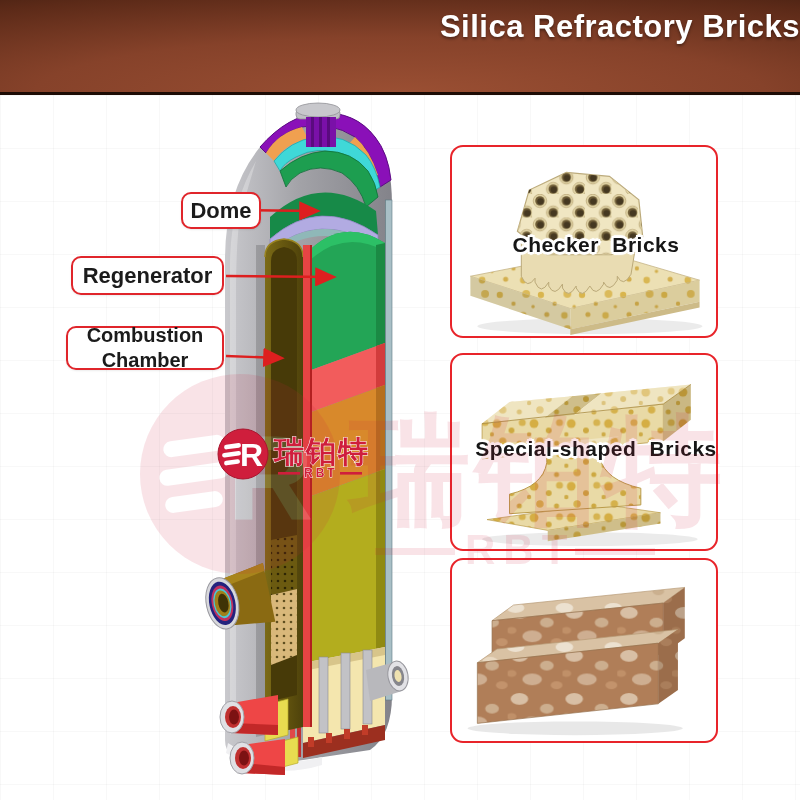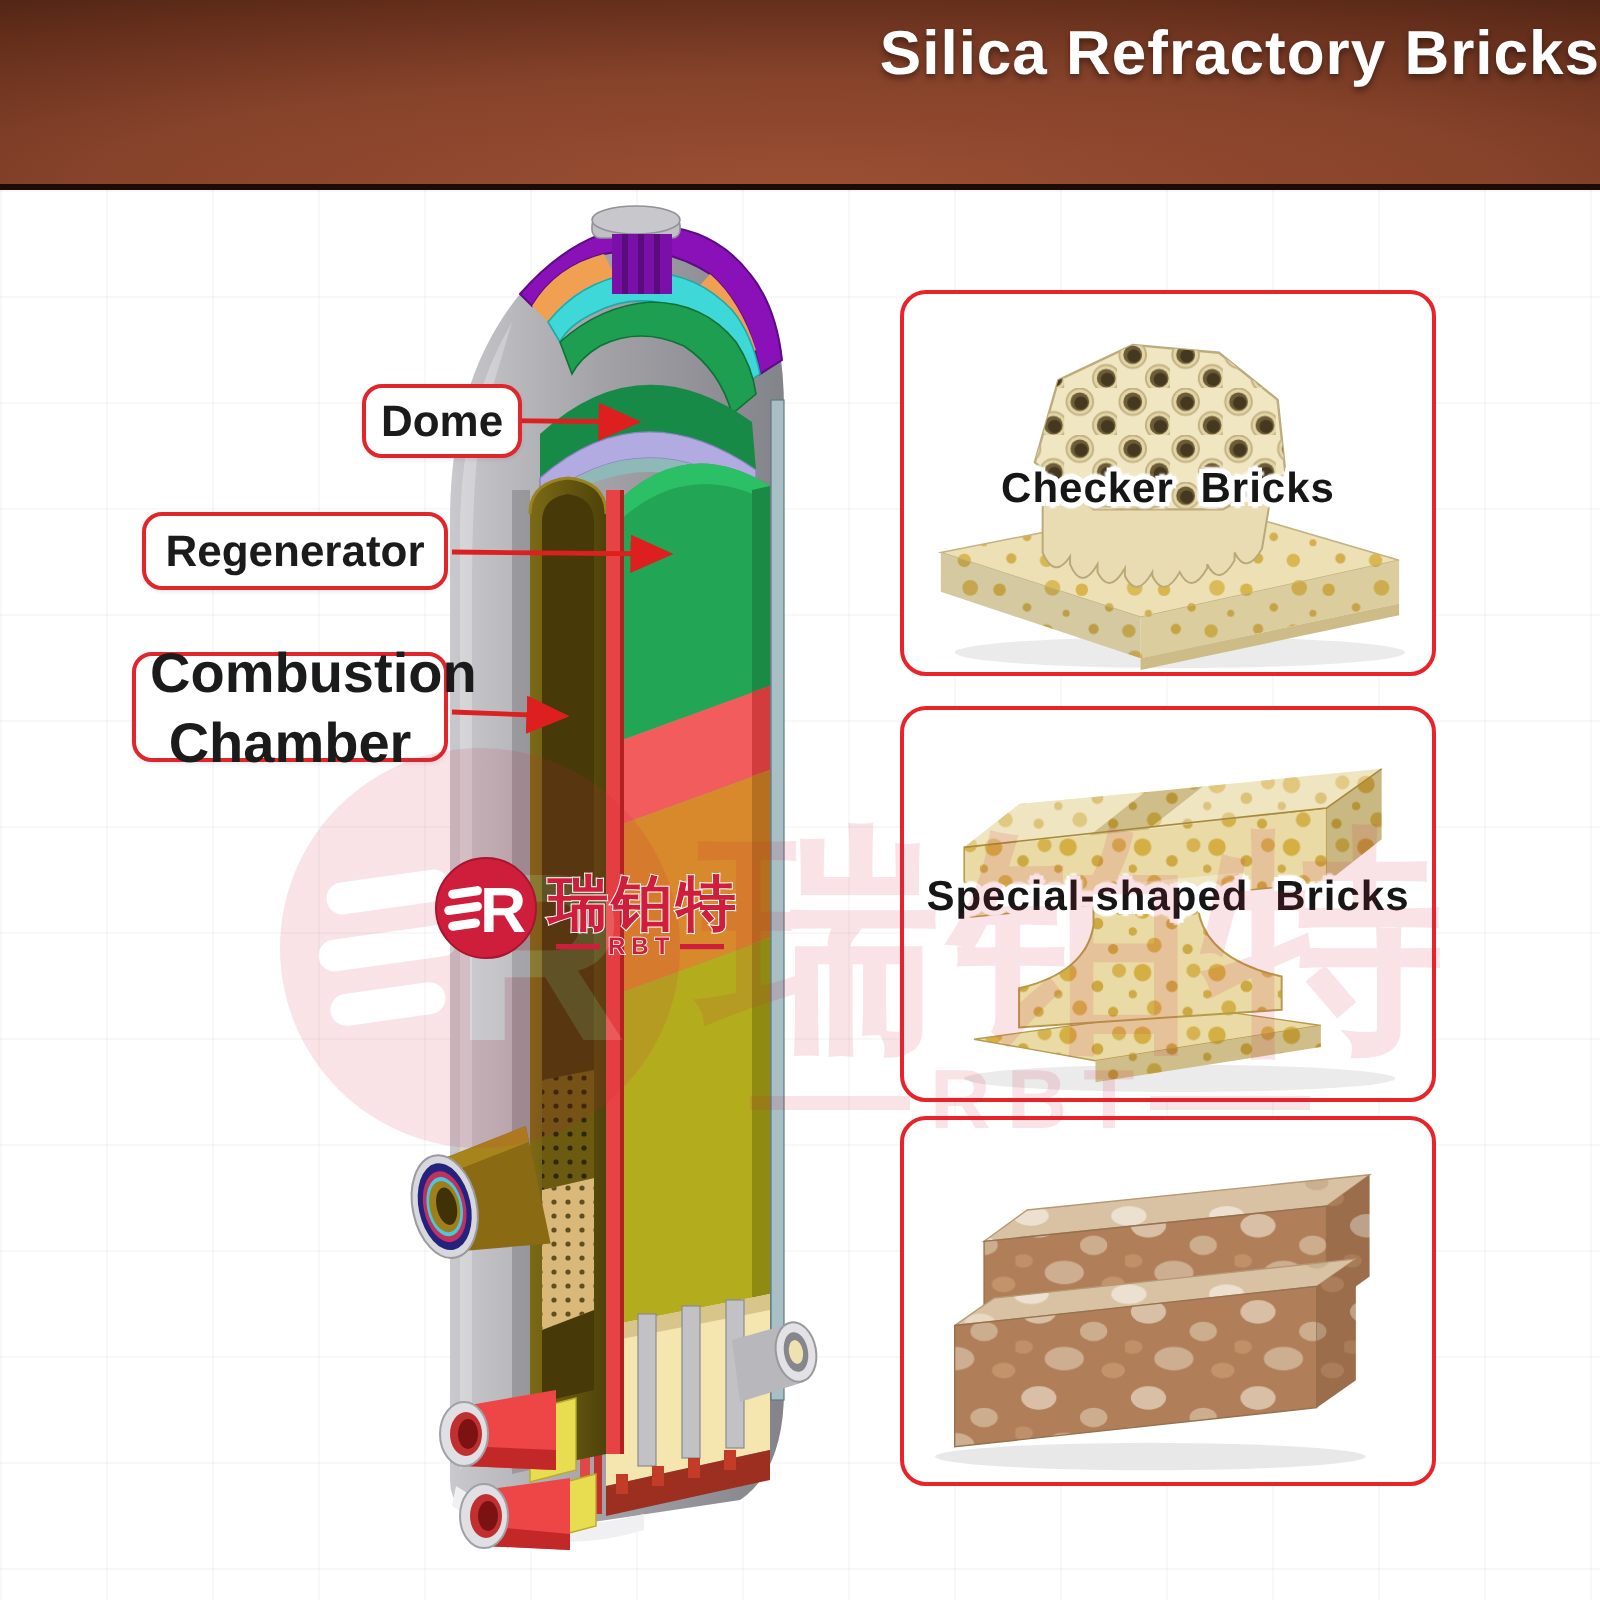--- a/index.html
+++ b/index.html
@@ -39,37 +39,37 @@
   
   .callout{
     position:absolute;background:#ffffff;border:2.5px solid #e0252b;
     border-radius:10px;box-sizing:border-box;
     display:flex;align-items:center;justify-content:center;
     color:#1b1b1b;font-weight:bold;text-align:center;
     z-index:20;box-shadow:0 1px 2px rgba(0,0,0,.08);
   }
   #lbl-dome{left:145px;top:192px;width:80px;height:37px;font-size:22px;margin-left:36px;}
   #lbl-regen{left:71px;top:256px;width:153px;height:39px;font-size:22px;}
-  #lbl-comb{left:66px;top:326px;width:158px;height:55px;font-size:28px;line-height:1.25;}
+  #lbl-comb{left:66px;top:326px;width:158px;height:44px;font-size:20px;line-height:1.25;}
   
   .arrows{position:absolute;left:0;top:0;width:800px;height:800px;z-index:15;pointer-events:none;}
   
   .stove{position:absolute;left:170px;top:95px;width:280px;height:705px;z-index:10;}
   
   .card{
     position:absolute;left:450px;width:268px;background:#ffffff;
     border:2.5px solid #e8242a;border-radius:13px;box-sizing:border-box;
     z-index:10;overflow:hidden;
   }
   #card1{top:145px;height:193px;}
   #card2{top:353px;height:198px;border-radius:13px;}
   #card3{top:558px;height:185px;}
   .card svg.photo{position:absolute;left:0;top:0;width:100%;height:100%;}
   .brick-label{
-    position:absolute;left:0;width:100%;text-align:center;
+    position:absolute;left:12px;width:100%;text-align:center;
     font-weight:bold;font-size:21px;color:#161616;letter-spacing:.5px;word-spacing:7px;
     text-shadow:
       -2px -2px 0 #fff, 2px -2px 0 #fff, -2px 2px 0 #fff, 2px 2px 0 #fff,
       -2px 0 0 #fff, 2px 0 0 #fff, 0 -2px 0 #fff, 0 2px 0 #fff,
       -3px 0 1px #fff, 3px 0 1px #fff, 0 3px 1px #fff, 0 -3px 1px #fff;
     z-index:12;
   }
   #card1 .brick-label{top:86px;}
   #card2 .brick-label{top:82px;}
   #card3 .brick-label{top:82px;}

